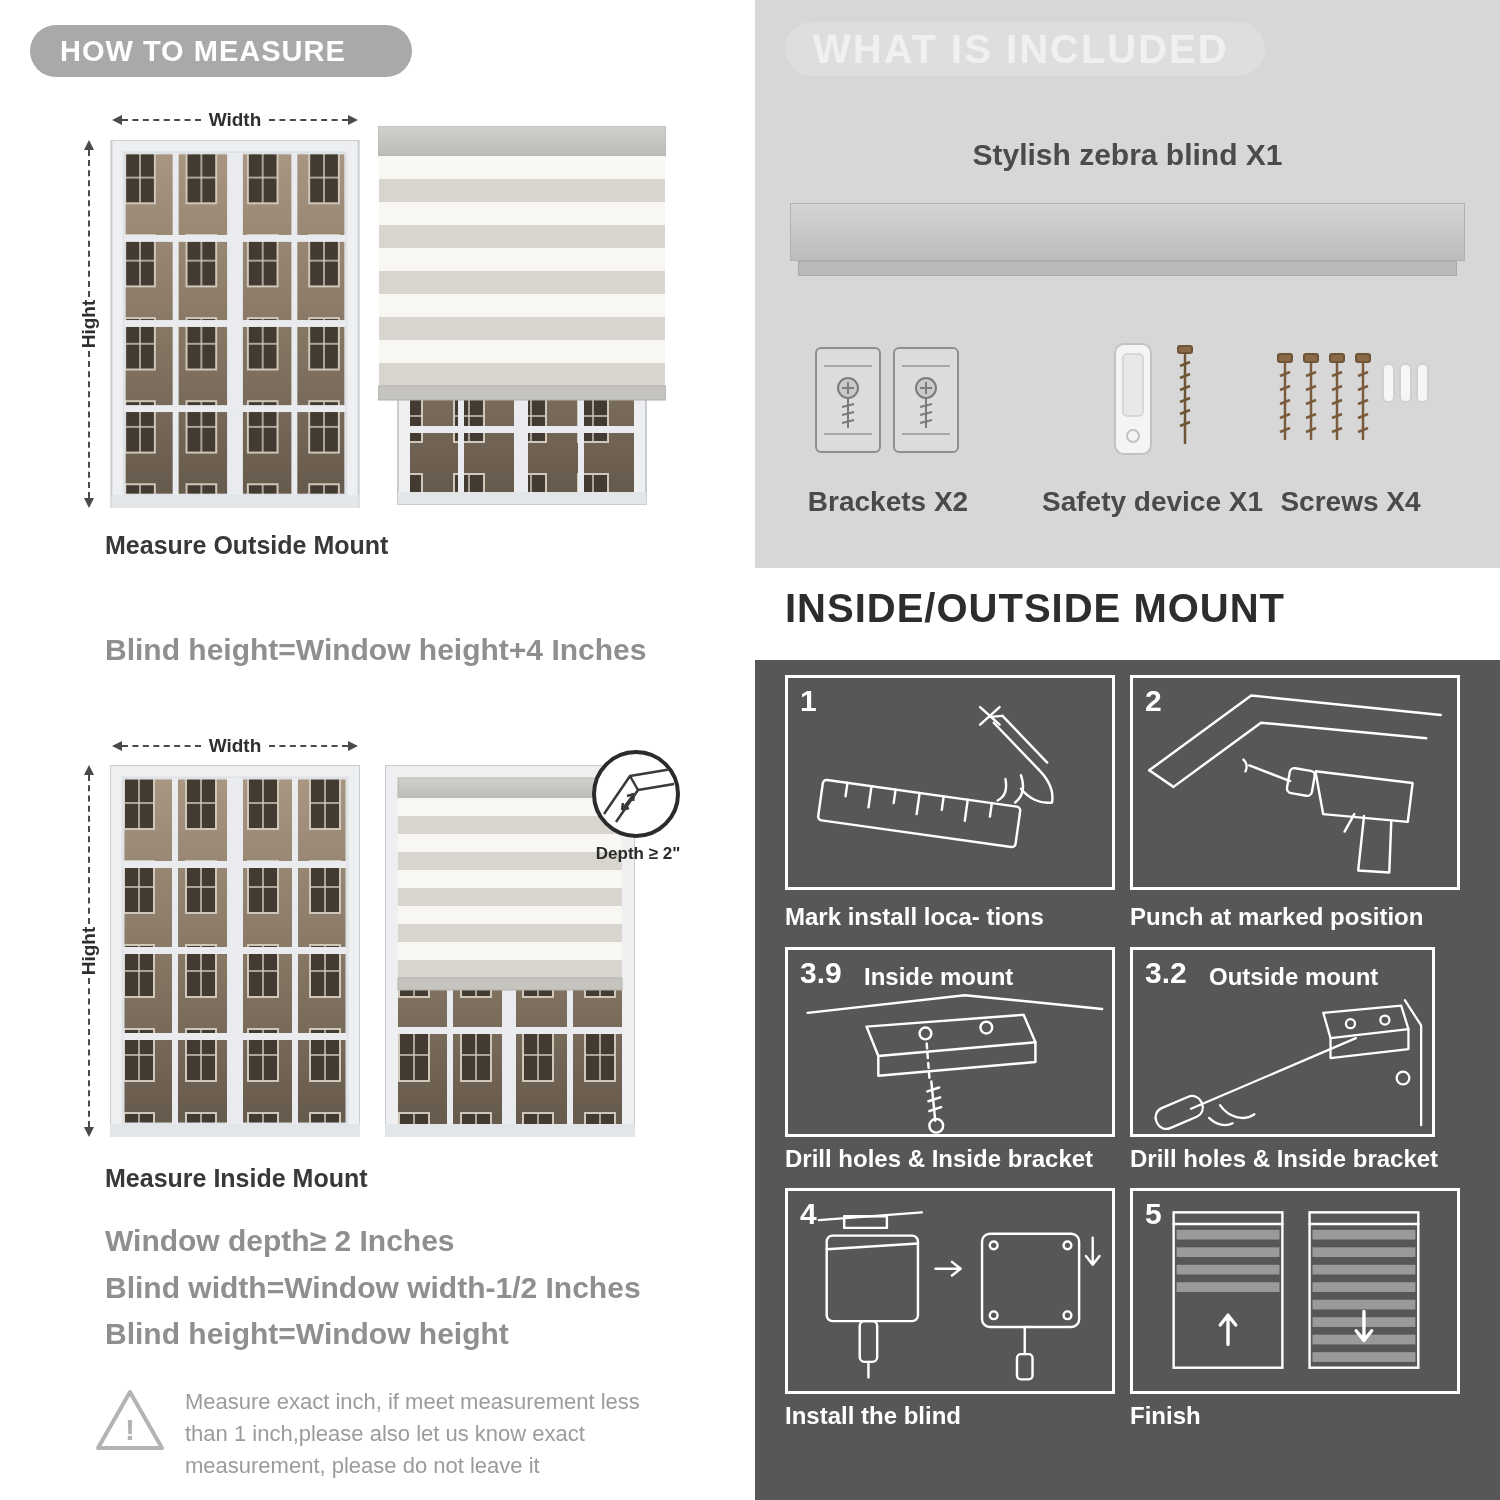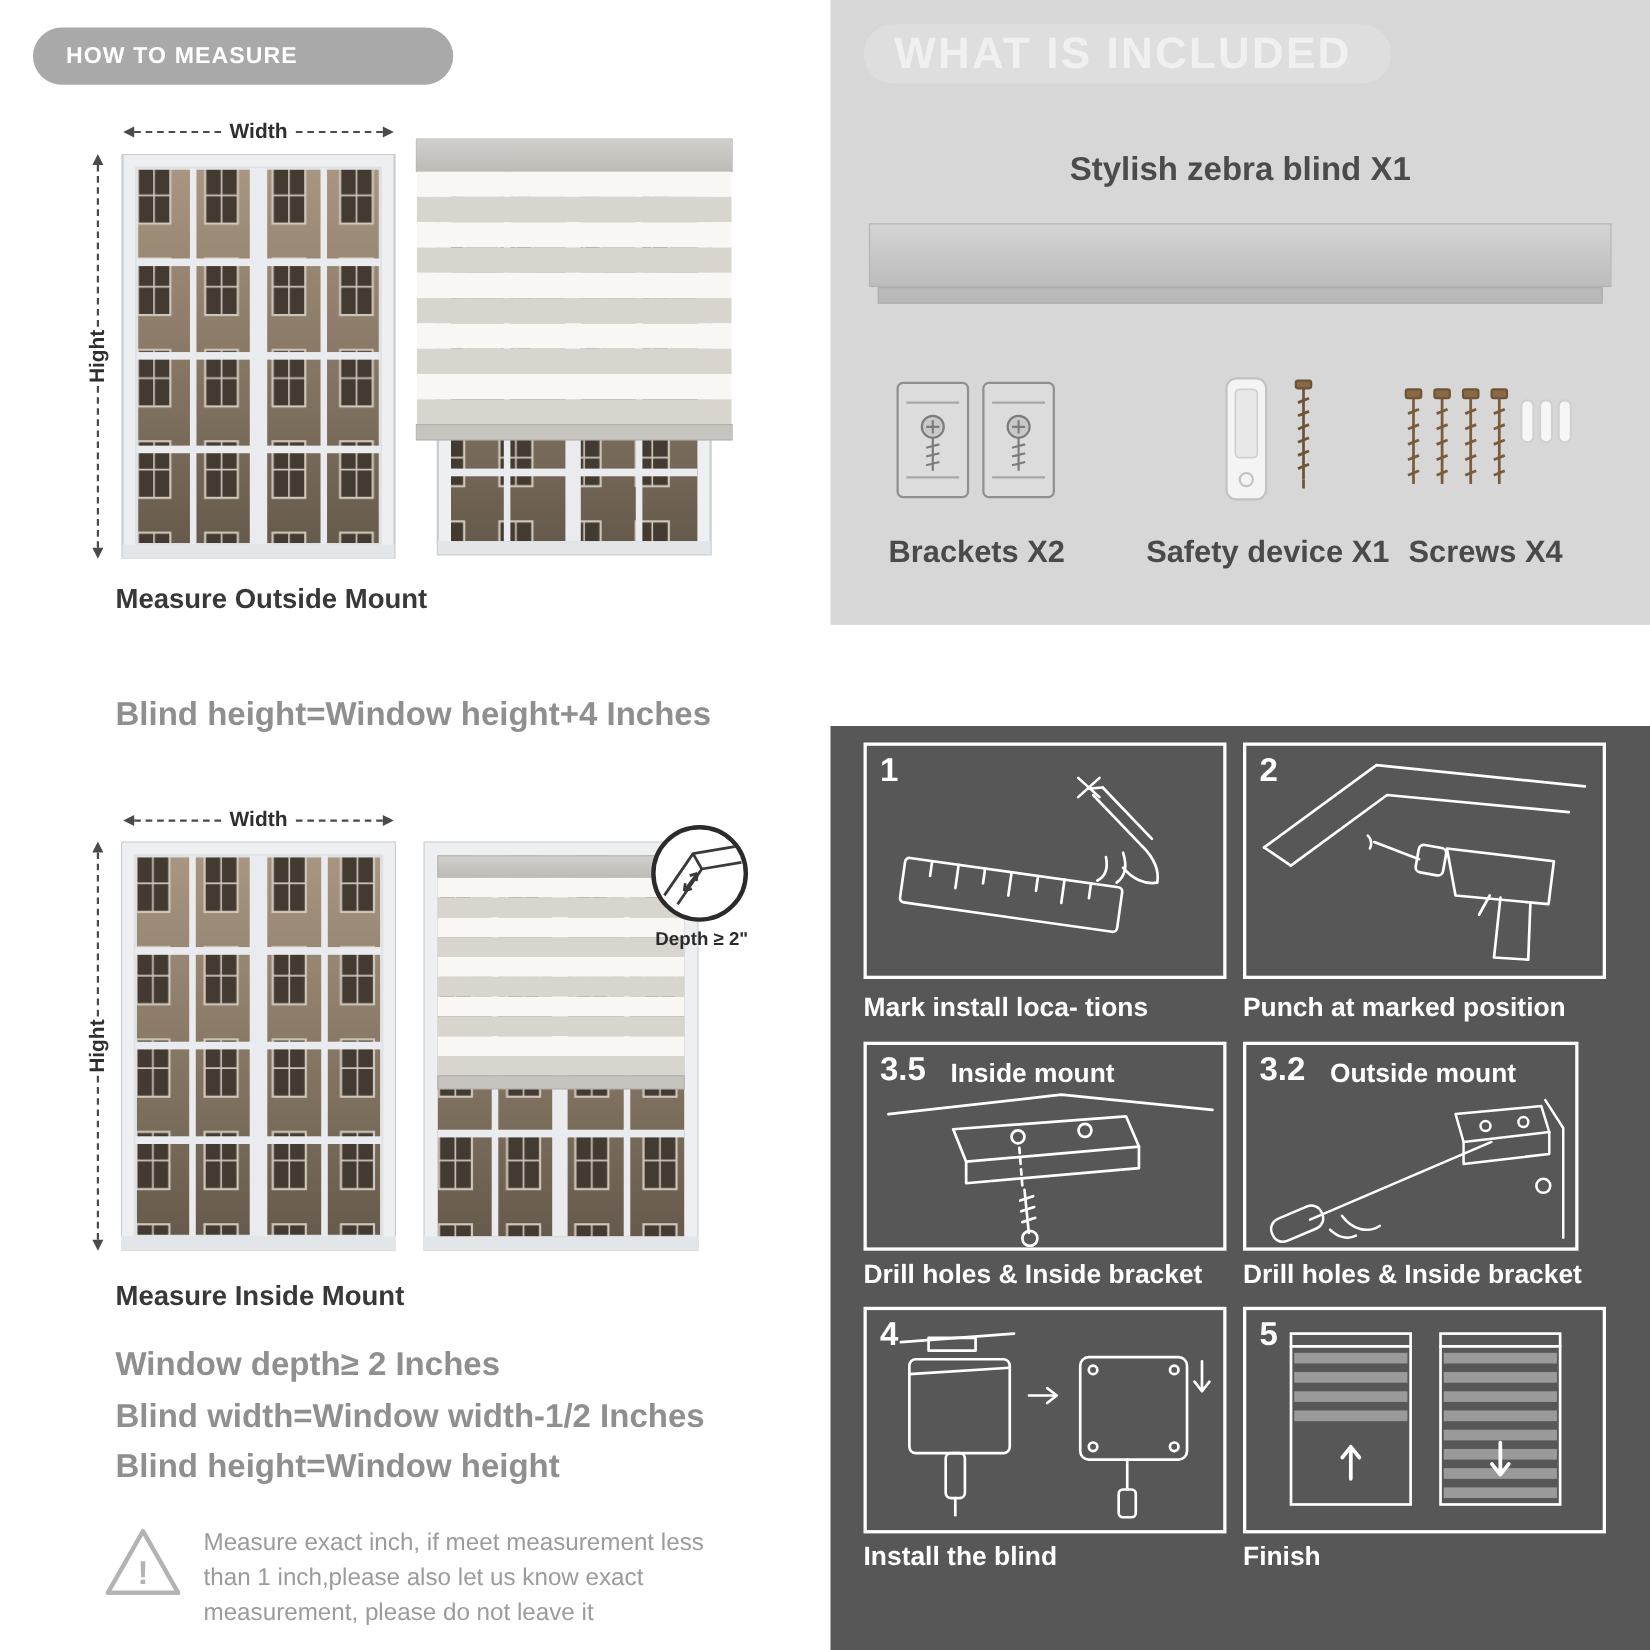--- a/index.html
+++ b/index.html
@@ -4,21 +4,21 @@
 <style>
   *{margin:0;padding:0;box-sizing:border-box;}
   body{background:#ffffff;}
   .page{position:relative;width:1500px;height:1500px;background:#fff;overflow:hidden;
         font-family:"Liberation Sans",sans-serif;}
   .abs{position:absolute;}
 
   
   .pill{position:absolute;left:30px;top:25px;width:382px;height:52px;
         background:var(--banner,#a9a9a9);border-radius:26px;color:#fff;
-        font-size:21px;font-weight:700;letter-spacing:1px;
+        font-size:29px;font-weight:700;letter-spacing:1px;
         display:flex;align-items:center;padding-left:30px;}
   .heading{position:absolute;font-size:25px;font-weight:700;color:var(--heading,#383838);}
   .rule{position:absolute;font-size:30px;font-weight:700;color:var(--body-gray,#8f8f8f);white-space:nowrap;}
 
   .harrow{position:absolute;display:flex;align-items:center;height:20px;}
   .harrow .line{flex:1;border-top:2px dashed #4a4a4a;height:0;}
   .lbl{font-size:19px;font-weight:700;color:#2f2f2f;padding:0 8px;white-space:nowrap;}
   .ah{width:0;height:0;border-top:5px solid transparent;border-bottom:5px solid transparent;}
   .ah.l{border-right:10px solid #4a4a4a;}
   .ah.r{border-left:10px solid #4a4a4a;}
@@ -318,20 +318,21 @@
         <rect x="130" y="24" width="11" height="38" rx="5"></rect>
         <rect x="147" y="24" width="11" height="38" rx="5"></rect>
       </g>
     </svg>
 
     <div class="inc-label" style="left:38px;width:190px;">Brackets X2</div>
     <div class="inc-label" style="left:255px;width:285px;">Safety device X1</div>
     <div class="inc-label" style="left:508px;width:175px;">Screws X4</div>
   </div>
 
+  <div class="mount-title">INSIDE/OUTSIDE MOUNT</div>
 
   <div class="dark">
 
     <div class="panel" style="left:30px;top:15px;width:330px;height:215px;">
       <div class="pnum">1</div>
       <svg class="art" viewBox="0 0 330 215">
         <g stroke="#fff" stroke-width="2.5" fill="none" stroke-linecap="round" stroke-linejoin="round">
           <line x1="196" y1="30" x2="216" y2="48"></line>
             <line x1="216" y1="30" x2="196" y2="48"></line>
           <g transform="rotate(8 130 145)">
@@ -368,21 +369,21 @@
           <path d="M236,142 L230,198 L262,200 L264,148"></path>
           <line x1="226" y1="140" x2="216" y2="158"></line>
         </g>
       </svg>
     </div>
 
     <div class="pcap" style="left:30px;top:243px;">Mark install loca- tions</div>
     <div class="pcap" style="left:375px;top:243px;">Punch at  marked position</div>
 
     <div class="panel" style="left:30px;top:287px;width:330px;height:190px;">
-      <div class="pnum">3.5</div>
+      <div class="pnum">3.9</div>
       <div class="ptitle">Inside mount</div>
       <svg class="art" style="top:34px;height:150px;" viewBox="0 0 330 150">
         <g stroke="#fff" stroke-width="2.5" fill="none" stroke-linecap="round" stroke-linejoin="round">
           <polyline points="20,28 180,10 320,24"></polyline>
           <polygon points="80,42 240,30 252,58 92,72"></polygon>
           <circle cx="140" cy="49" r="6"></circle>
             <circle cx="202" cy="43" r="6"></circle>
           <polyline points="92,72 92,92 252,78 252,58"></polyline>
           <line x1="150" y1="138" x2="146" y2="98"></line>
           <line x1="142" y1="108" x2="154" y2="104"></line>

